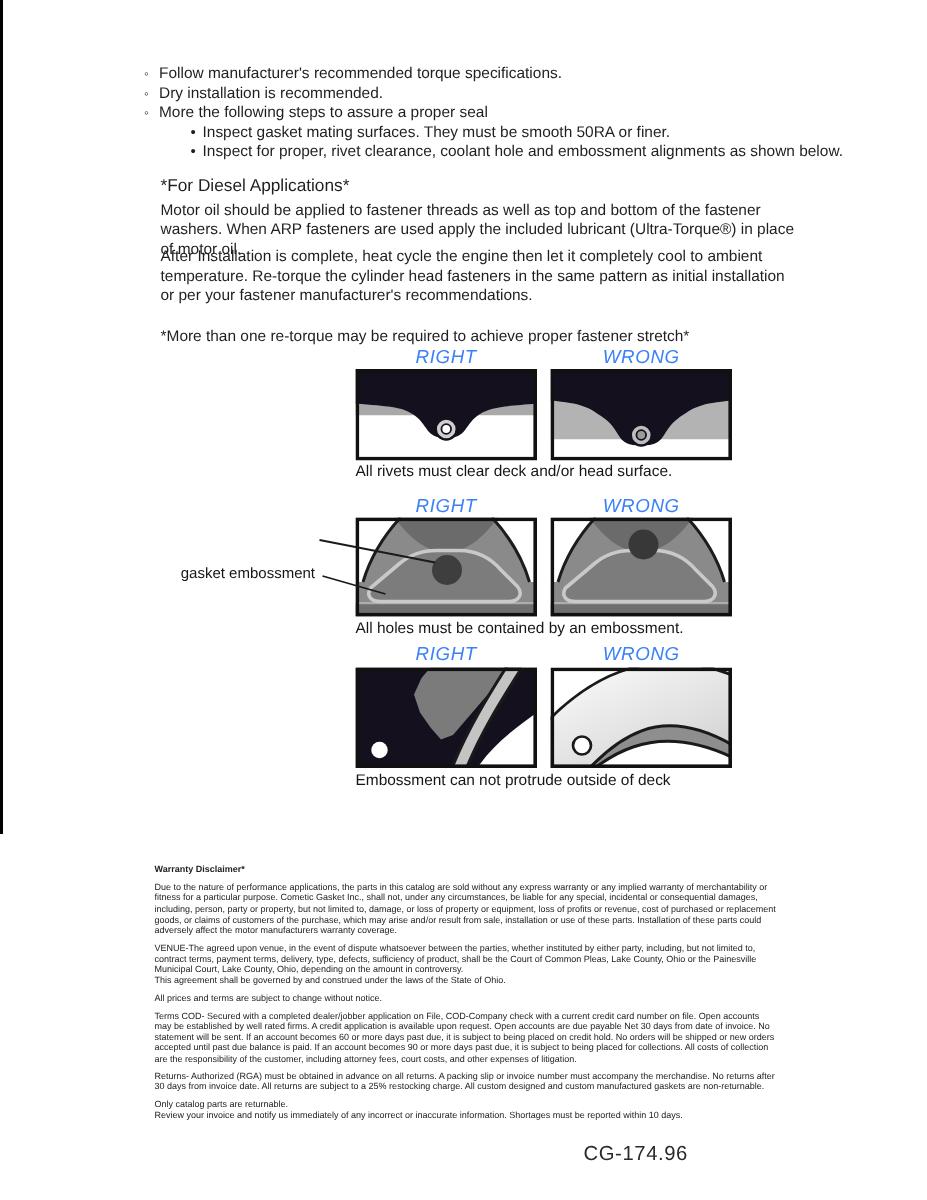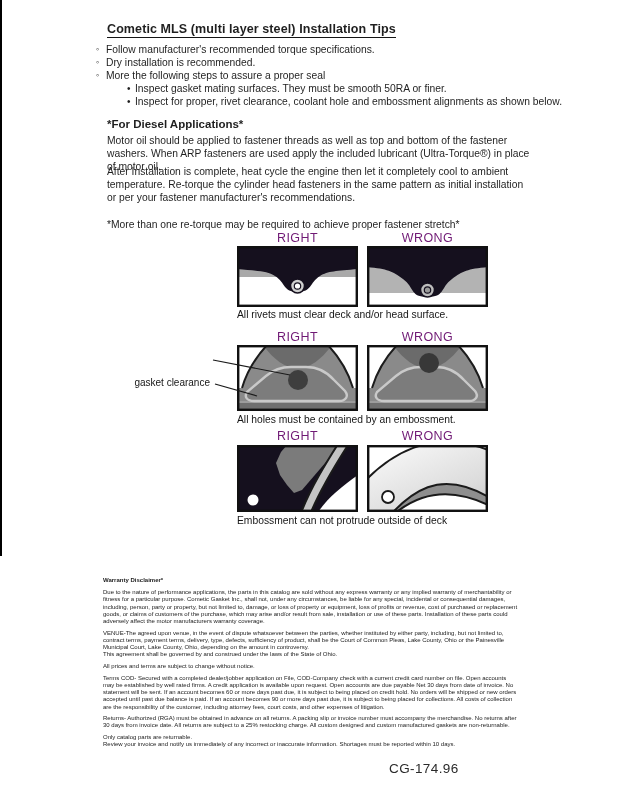--- a/index.html
+++ b/index.html
@@ -16,48 +16,47 @@
     left:107px;top:22px;font-size:12.5px;font-weight:bold;letter-spacing:.1px;
     border-bottom:1.6px solid #141414;padding-bottom:1px;white-space:nowrap;
   }
   
   #tips{left:96px;top:43px;font-size:10.3px;line-height:13px;width:460px;}
   .tip{white-space:nowrap;}
   .tip .b{display:inline-block;width:10px;font-size:9px;vertical-align:top;}
   .subtip{margin-left:31px;white-space:nowrap;}
   .subtip .b{display:inline-block;width:8px;font-size:10px;vertical-align:top;}
   
-  #diesel-heading{left:107px;top:118px;font-size:11.5px;font-weight:bold;}
+  #diesel-heading{left:107px;top:118px;font-size:11.5px;font-weight:normal;}
   .para{left:107px;width:424px;font-size:10.3px;line-height:13px;}
   #diesel-para1{top:134px;}
   #diesel-para2{top:165px;}
   #diesel-note{top:218px;}
   
-  .dlabel{width:121px;text-align:center;font-size:12.5px;letter-spacing:.4px;color:#701a75;}
+  .dlabel{width:121px;text-align:center;font-size:12.5px;letter-spacing:.4px;color:#3b82f6;font-style:italic;}
   .dcaption{left:237px;font-size:10.3px;line-height:12px;color:#161616;white-space:nowrap;}
   .dbox{width:121px;}
   .ann{width:122px;text-align:right;font-size:10px;line-height:11.5px;color:#161616;}
   #ann-1{left:88px;top:344px;}
   #ann-2{left:88px;top:377px;}
   #leader-overlay{left:0;top:0;width:618px;height:800px;pointer-events:none;}
   
   #legal{left:103px;top:577px;width:415px;font-size:6px;line-height:7.2px;color:#222;}
   #legal p{margin:0 0 4.5px 0;white-space:pre-line;}
   #legal .lh{font-weight:bold;margin-bottom:5px;}
   
   #page-number{left:389px;top:761px;font-size:13.5px;letter-spacing:.4px;color:#2a2a2a;}
 </style>
 </head>
 <body>
 
 <div id="page">
 
   <div id="edge-line" class="abs"></div>
 
-  <div id="doc-title" class="abs">Cometic MLS (multi layer steel) Installation Tips</div>
 
   <div id="tips" class="abs">
     <div class="tip"><span class="b">◦</span><span>Follow manufacturer's recommended torque specifications.</span></div>
     <div class="tip"><span class="b">◦</span><span>Dry installation is recommended.</span></div>
     <div class="tip"><span class="b">◦</span><span>More the following steps to assure a proper seal</span></div>
     <div class="subtip"><span class="b">•</span><span>Inspect gasket mating surfaces.  They must be smooth 50RA or finer.</span></div>
     <div class="subtip"><span class="b">•</span><span>Inspect for proper, rivet clearance, coolant hole and embossment alignments as shown below.</span></div>
   </div>
 
   <div id="diesel-heading" class="abs">*For Diesel Applications*</div>
@@ -86,21 +85,21 @@
     <circle cx="60.5" cy="44" r="7" fill="#bdbdbd" stroke="#15101e" stroke-width="1.6"></circle>
     <circle cx="60.5" cy="44" r="3.2" fill="#9a9a9a" stroke="#15101e" stroke-width="1.2"></circle>
     <rect x="1.2" y="1.2" width="118.6" height="58.6" fill="none" stroke="#111" stroke-width="2.4"></rect>
   </svg>
 
   <div class="abs dcaption" style="top:309px;">All rivets must clear deck and/or head surface.</div>
 
   <div class="abs dlabel" style="left:237px;top:330px;">RIGHT</div>
   <div class="abs dlabel" style="left:367px;top:330px;">WRONG</div>
 
-  <div id="ann-2" class="abs ann">gasket clearance</div>
+  <div id="ann-2" class="abs ann">gasket embossment</div>
 
   <svg class="abs dbox" style="left:237px;top:345px;" width="121" height="66" viewBox="0 0 121 66">
     <rect width="121" height="66" fill="#8a8a8a"></rect>
     <path d="M26,0 C37,15 48,23 60.5,23 C73,23 84,15 95,0 Z" fill="#6b6b6b"></path>
     <line x1="0" y1="57" x2="121" y2="57" stroke="#adadad" stroke-width="1.2"></line>
     <rect x="0" y="58" width="121" height="8" fill="#6f6f6f"></rect>
     <path d="M0,0 L30,0 C19,12 10,26 5,43 L0,43 Z" fill="#ffffff"></path>
     <path d="M30,0 C19,12 10,26 5,43" stroke="#1c1c1c" stroke-width="2" fill="none"></path>
     <path d="M121,0 L91,0 C102,12 111,26 116,43 L121,43 Z" fill="#ffffff"></path>
     <path d="M91,0 C102,12 111,26 116,43" stroke="#1c1c1c" stroke-width="2" fill="none"></path>

